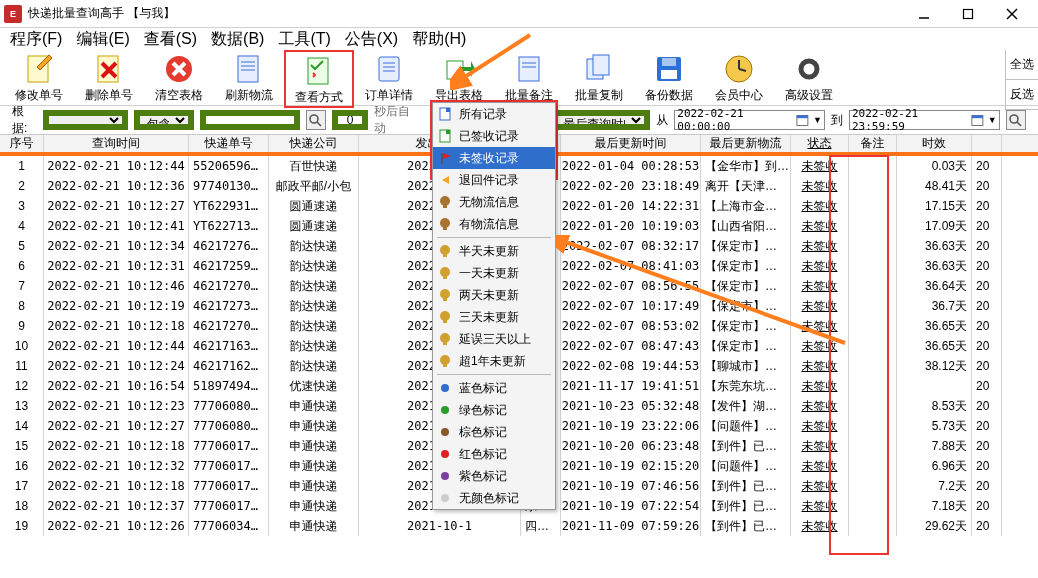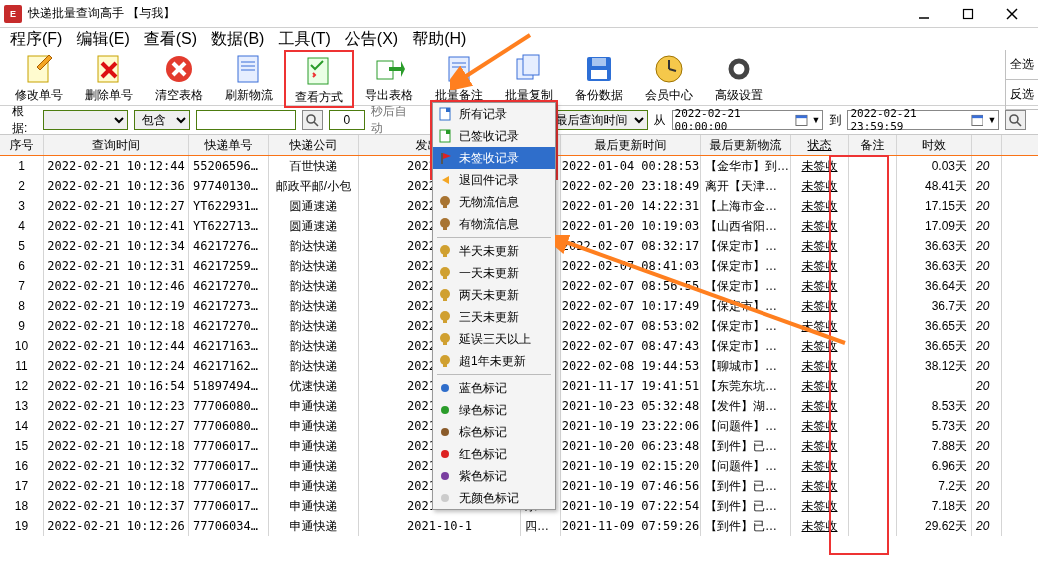--- a/index.html
+++ b/index.html
@@ -11,43 +11,43 @@
   .win-btn svg { width: 12px; height: 12px; }
   .menubar { height: 22px; display: flex; align-items: center; padding: 0 6px; gap: 6px; font-size: 16px; }
   .menubar .menu-item { padding: 1px 4px; cursor: default; }
   .toolbar { height: 56px; display: flex; align-items: flex-start; padding: 0 4px; border-bottom: 1px solid #d0d0d0; position: relative; }
   .tb-btn { display: flex; flex-direction: column; align-items: center; justify-content: flex-start; padding: 3px 0 0 0; width: 70px; font-size: 12px; gap: 2px; }
   .tb-btn .ic { width: 32px; height: 32px; display: flex; align-items: center; justify-content: center; }
   .tb-btn.highlight { border: 2px solid #e33; }
   .tb-right { position: absolute; right: 0; top: 0; display: flex; flex-direction: column; border-left: 1px solid #c0c0c0; }
   .tb-right div { padding: 6px 4px; font-size: 12px; border-bottom: 1px solid #c0c0c0; }
   .filterbar { height: 28px; display: flex; align-items: center; padding: 0 12px; gap: 6px; border-top: 0px; font-size: 12px; }
-  .filterbar select, .filterbar input { font-size: 12px; height: 20px; border: 1px solid #4d7c0f; padding: 0 3px; }
+  .filterbar select, .filterbar input { font-size: 12px; height: 20px; border: 6px solid #4d7c0f; padding: 0 3px; }
   .filterbar .search-btn { width: 22px; height: 20px; border: 1px solid #888; background: #efefef; display: inline-flex; align-items: center; justify-content: center; }
   .filterbar .date-field { display:inline-flex; align-items:center; border:1px solid #888; height:20px; padding:0 2px; gap:4px; background:#fff; }
   .filterbar .date-field .dval { font-family: monospace; font-size:11px; }
   .filterbar .cal-icon { width:14px; height:14px; }
   .auto-label { color:#737373; }
-  .grid-header { display: flex; background: #f3f3f3; border-bottom: 1px solid #f97316; border-top: 1px solid #c9c9c9; height: 22px; align-items: center; font-size: 12px; }
+  .grid-header { display: flex; background: #f3f3f3; border-bottom: 4px solid #f97316; border-top: 1px solid #c9c9c9; height: 22px; align-items: center; font-size: 12px; }
   .grid-header > div, .row > div { border-right: 1px solid #d5d5d5; padding: 0 4px; overflow: hidden; white-space: nowrap; text-overflow: ellipsis; display: flex; align-items: center; height: 100%; }
   .grid-header > div { justify-content: center; }
   .grid-body { overflow: auto; height: calc(578px - 28px - 22px - 56px - 28px - 22px); }
   .row { display: flex; height: 20px; font-size: 12px; align-items: center; }
   .c-idx { width: 44px; justify-content: center; }
   .c-qt  { width: 145px; justify-content: center; font-family: monospace; }
   .c-wb  { width: 80px; font-family: monospace; }
   .c-co  { width: 90px; justify-content: center; }
   .c-snd { width: 162px; font-family: monospace; justify-content:center;}
   .c-info{ width: 40px; }
   .c-lut { width: 140px; font-family: monospace; justify-content:center;}
   .c-ll  { width: 90px; }
   .c-st  { width: 58px; justify-content: center; text-decoration: underline; }
   .c-rm  { width: 48px; justify-content: center; }
   .c-tx  { width: 75px; justify-content: flex-end; padding-right: 10px; }
-  .c-ext { width: 30px; font-style: italic; }
+  .c-ext { width: 30px; }
   .status-box { border: 2px solid #e33; position: absolute; pointer-events:none; }
 
   
   .dropdown { position: absolute; left: 432px; top: 102px; width: 124px; background: #f4f4f4; border: 1px solid #999; box-shadow: 2px 2px 4px rgba(0,0,0,0.25); z-index: 50; }
   .dropdown .dd-item { display: flex; align-items: center; height: 22px; padding: 0 6px 0 4px; gap: 6px; font-size: 12px; }
   .dropdown .dd-item .bullet { width: 16px; height:16px; display: flex; align-items:center; justify-content:center; }
   .dropdown .dd-item.sep { height: 1px; background: #bbb; margin: 2px 4px; padding: 0; }
   .dropdown .dd-item.selected { background: #2f6ecb; color: #fff; }
   .dropdown-box { border: 2px solid #e33; position:absolute; left: 430px; top: 100px; width: 128px; height: 80px; pointer-events:none; z-index:49; }
   
@@ -130,20 +130,31 @@
     </div>
   <div class="tb-btn highlight">
       <span class="ic">
         <svg width="32" height="32">
           <rect x="5" y="3" width="20" height="26" fill="#eaffe6" stroke="#2a9c2a"></rect>
           <polyline points="8,10 12,14 20,6" fill="none" stroke="#2a9c2a" stroke-width="2"></polyline>
           <polyline points="10,18 12,20 10,22" fill="none" stroke="#e33" stroke-width="2"></polyline>
         </svg>
       </span>
       <span>查看方式</span>
+    </div>
+  <div class="tb-btn">
+      <span class="ic">
+        <svg width="32" height="32">
+          <rect x="6" y="4" width="20" height="24" rx="2" fill="#e6eeff" stroke="#3a6fd8"></rect>
+          <line x1="10" y1="10" x2="22" y2="10" stroke="#3a6fd8"></line>
+          <line x1="10" y1="14" x2="22" y2="14" stroke="#3a6fd8"></line>
+          <line x1="10" y1="18" x2="22" y2="18" stroke="#3a6fd8"></line>
+        </svg>
+      </span>
+      <span>订单详情</span>
     </div>
   <div class="tb-btn">
       <span class="ic">
         <svg width="32" height="32">
           <rect x="4" y="8" width="16" height="18" fill="#fff" stroke="#2a9c2a"></rect>
           <polygon points="16,14 28,14 28,8 32,16 28,24 28,18 16,18" fill="#2a9c2a"></polygon>
         </svg>
       </span>
       <span>导出表格</span>
     </div>

